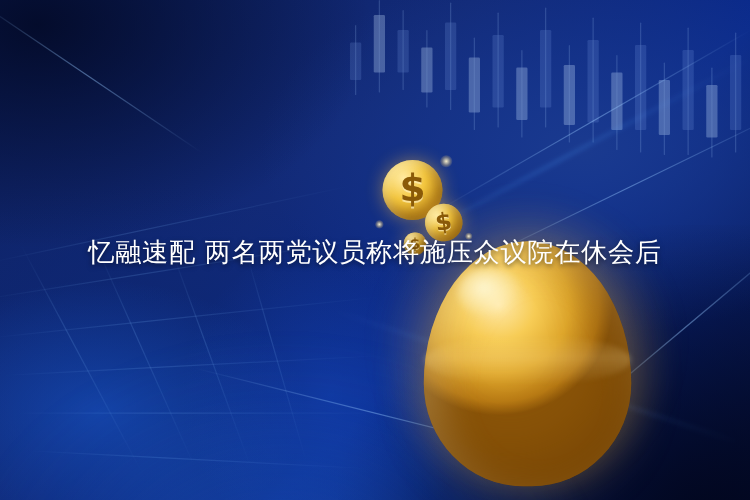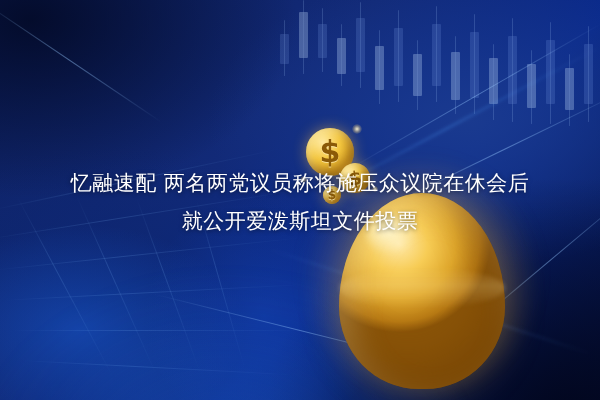--- a/index.html
+++ b/index.html
@@ -323,16 +323,15 @@
   <div class="coin coin-small">
     <span class="sym">$</span>
   </div>
 
   <div class="sparkle" style="left:352px; top:124px; width:10px; height:10px;"></div>
   <div class="sparkle" style="left:300px; top:176px; width:7px; height:7px;"></div>
   <div class="sparkle" style="left:372px; top:186px; width:6px; height:6px;"></div>
 
   <div class="headline">
     <span class="line">忆融速配 两名两党议员称将施压众议院在休会后</span>
-    <span class="line">就公开爱泼斯坦文件投票</span>
   </div>
 
 </div>
 
 </body></html>

